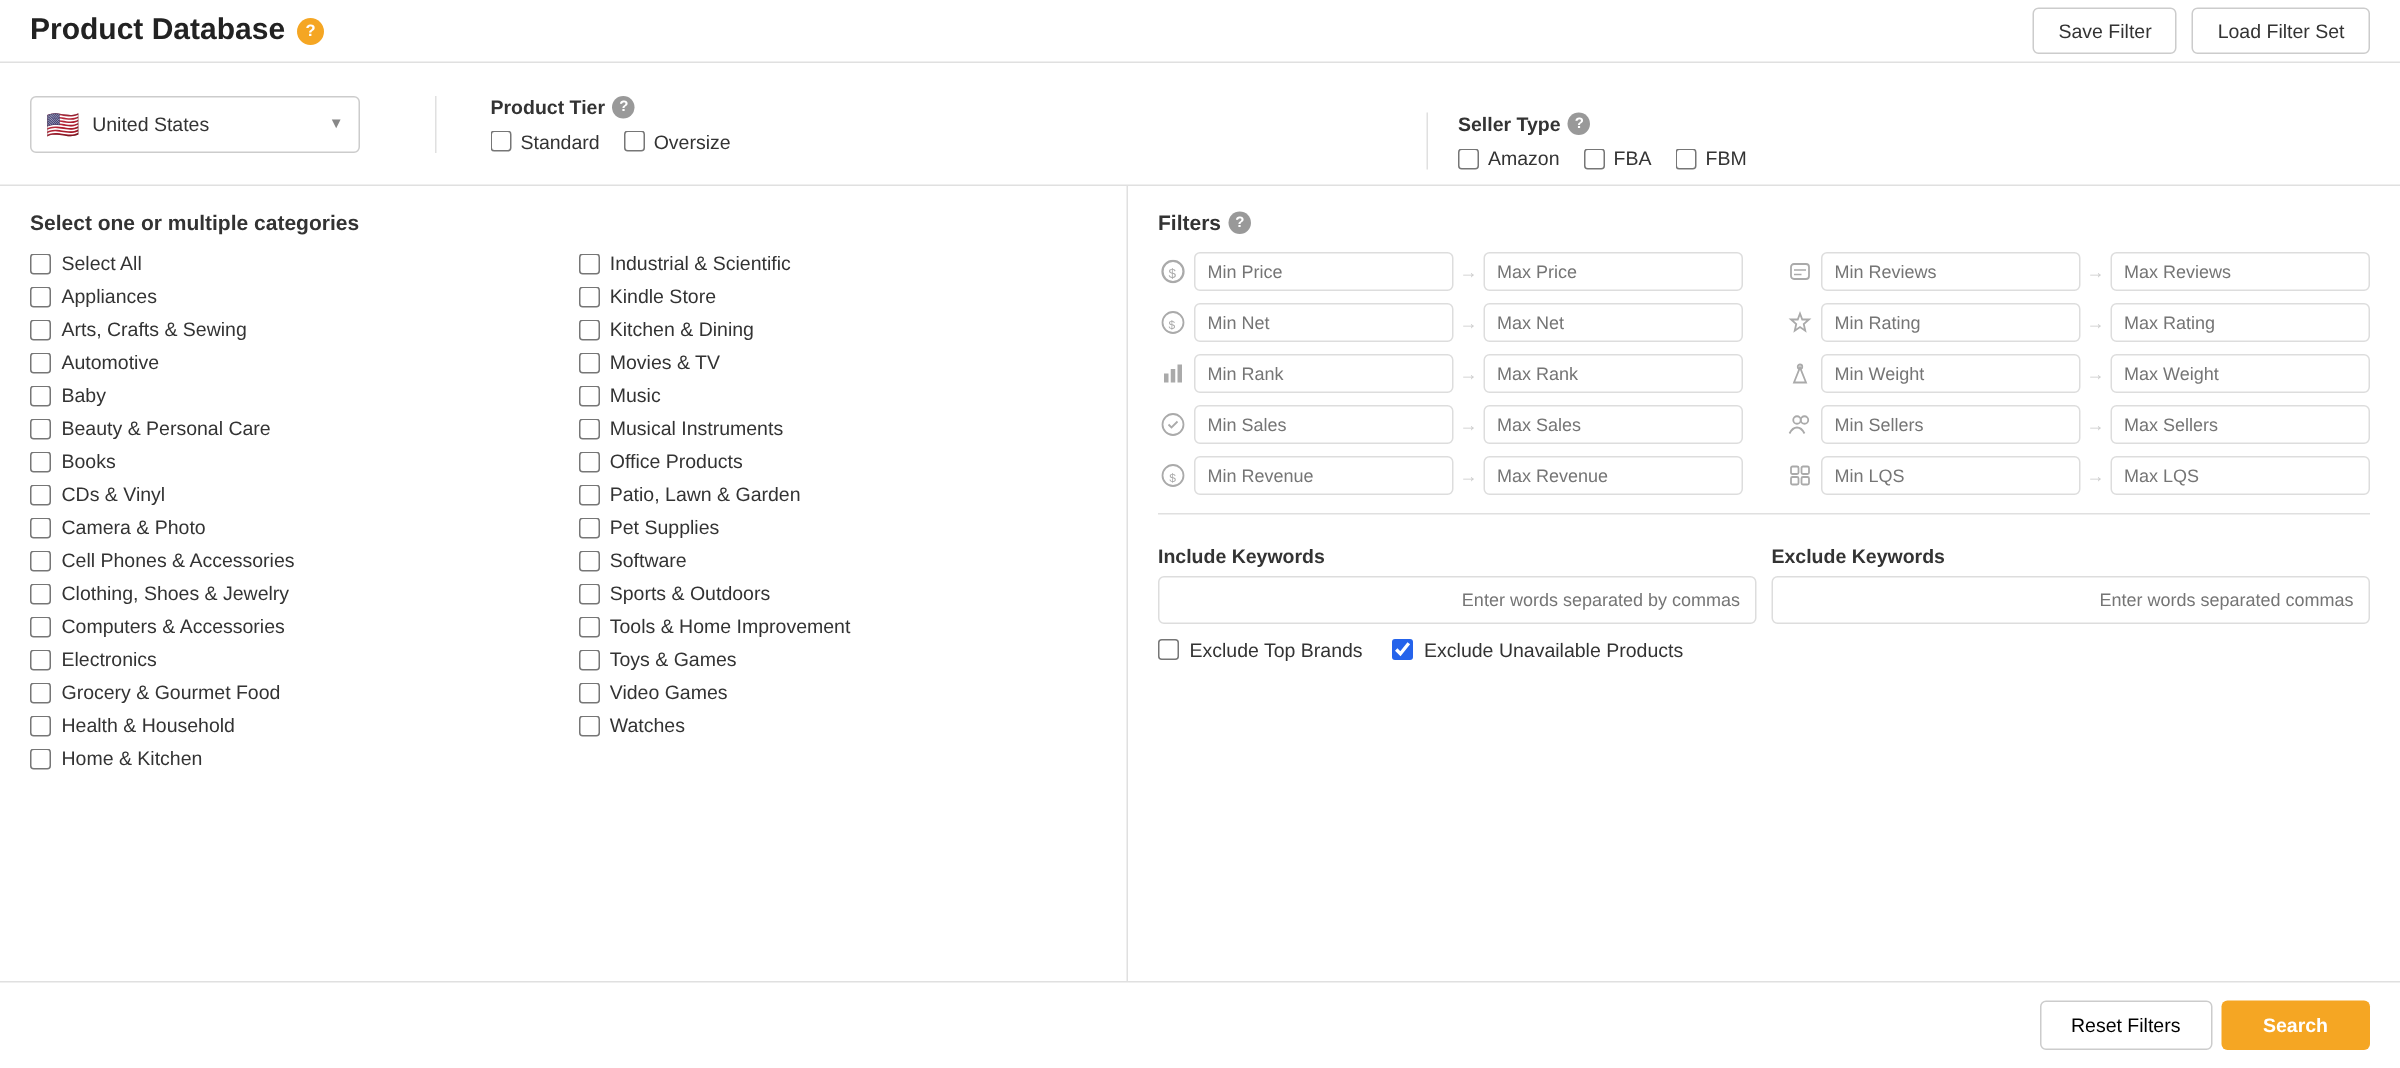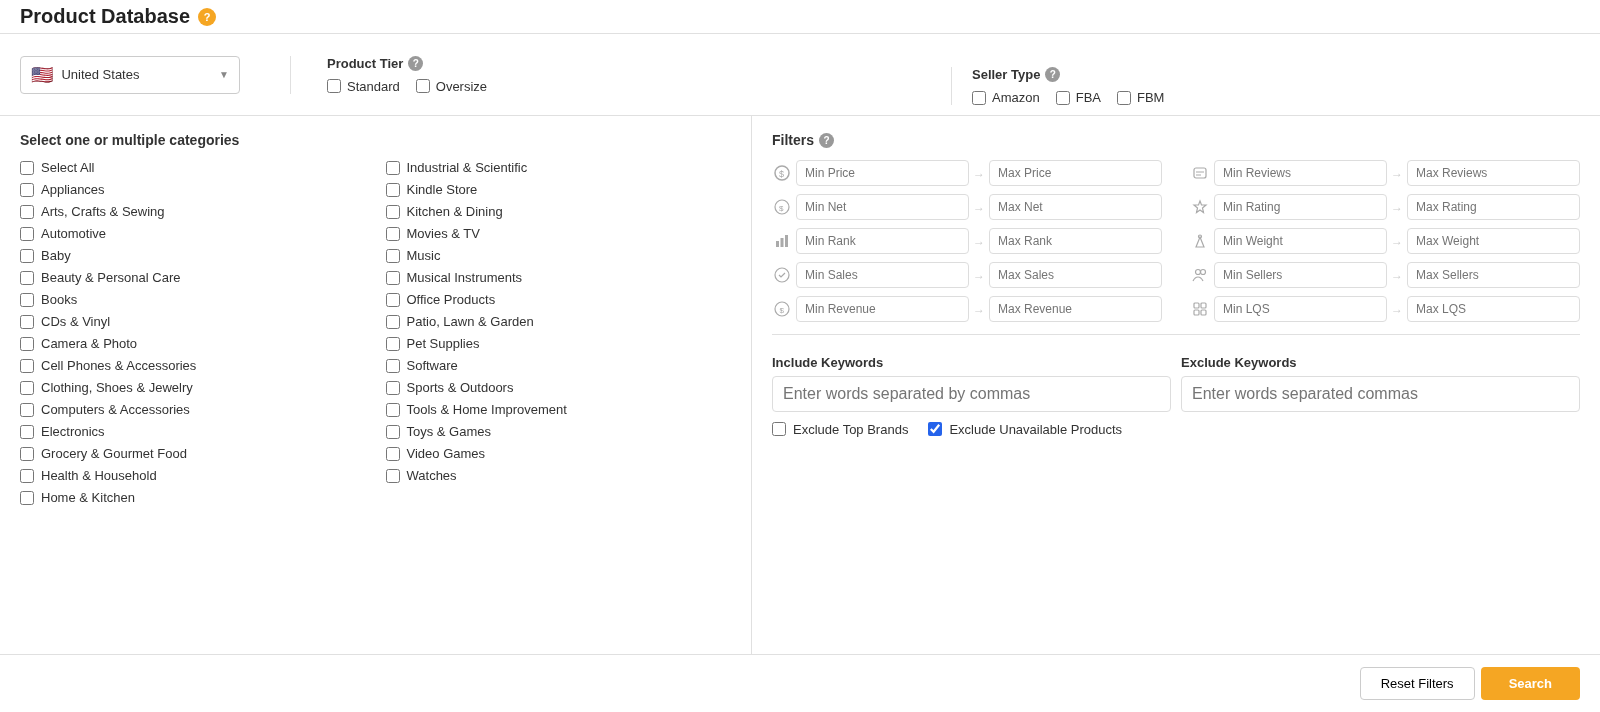--- a/index.html
+++ b/index.html
@@ -50,41 +50,45 @@
     .filter-row { display: flex; align-items: center; gap: 4px; }
     .filter-icon { width: 20px; height: 20px; display: flex; align-items: center; justify-content: center; color: #aaa; font-size: 13px; flex-shrink: 0; }
     .filter-input { border: 1px solid #ddd; border-radius: 4px; padding: 5px 8px; font-size: 12px; color: #888; flex: 1; outline: none; }
     .arrow { color: #ccc; font-size: 12px; }
 
     
     .keywords-section { border-top: 1px solid #e0e0e0; padding-top: 12px; }
     .keywords-row { display: flex; gap: 10px; margin-top: 8px; }
     .keyword-group { flex: 1; }
     .keyword-label { font-size: 13px; font-weight: 600; margin-bottom: 6px; }
-    .keyword-input { width: 100%; border: 1px solid #ddd; border-radius: 4px; padding: 8px 10px; font-size: 16px; color: #404040; outline: none; }
+    .keyword-input { width: 100%; border: 1px solid #ddd; border-radius: 4px; padding: 8px 10px; font-size: 12px; color: #404040; outline: none; text-align: right; }
 
     .exclude-row { display: flex; align-items: center; gap: 20px; padding-top: 10px; }
     .exclude-item { display: flex; align-items: flex-start; gap: 7px; font-size: 13px; cursor: pointer; }
     .exclude-item input[type="checkbox"] { width: 14px; height: 14px; cursor: pointer; }
     .checked-blue { accent-color: #2563eb; }
 
     
     .footer { display: flex; justify-content: flex-end; padding: 12px 20px; gap: 6px; border-top: 1px solid #e0e0e0; background: #fff; }
     .btn-reset { border: 1px solid #ccc; background: #fff; padding: 8px 20px; border-radius: 4px; cursor: pointer; font-size: 13px; font-weight: 500; }
     .btn-search { background: #f5a623; border: none; color: #fff; padding: 8px 28px; border-radius: 4px; cursor: pointer; font-size: 13px; font-weight: 600; }
   </style>
 </head>
 <body>
 
 <div class="app-container">
 
   <div class="header">
     <div class="header-title">
       <span>Product Database</span>
       <span class="info-icon">?</span>
+    </div>
+    <div class="header-buttons">
+      <button class="btn-outline">Save Filter</button>
+      <button class="btn-outline">Load Filter Set</button>
     </div>
   </div>
 
   <div class="top-filters">
     <div class="country-select-wrap">
       <div class="country-select">
         <span class="flag">🇺🇸</span>
         <span class="country-name">United States</span>
         <span class="chevron-down">▼</span>
       </div>

